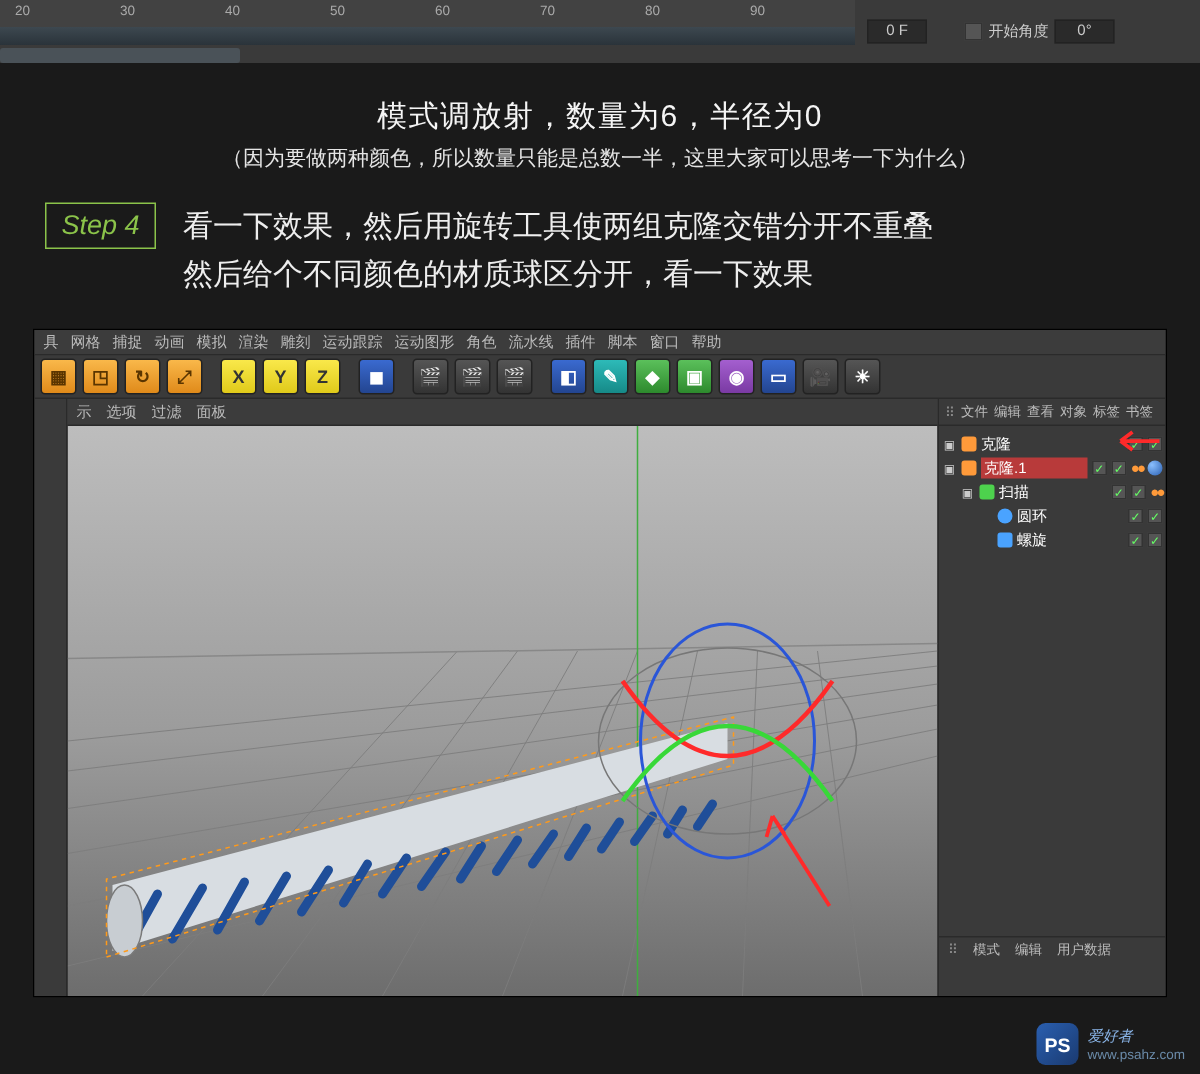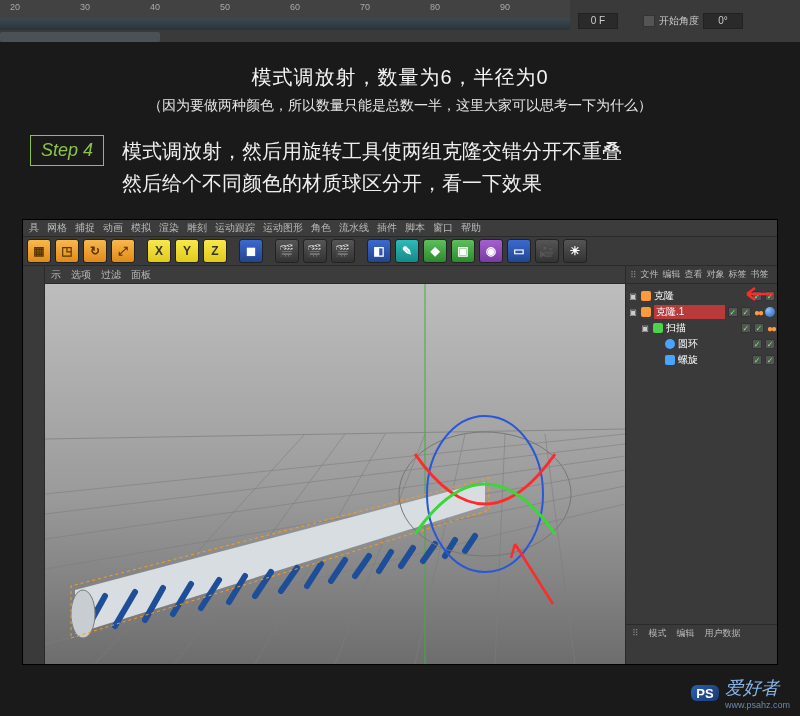--- a/index.html
+++ b/index.html
@@ -61,22 +61,22 @@
 .sphere-icon { width: 10px; height: 10px; border-radius: 50%; background: radial-gradient(circle at 30% 30%, #8abfff, #2a5fb0); }
 .panel-spacer { flex: 1; }
 .panel-bottom { height: 40px; border-top: 1px solid #2a2a2a; }
 .panel-bottom-tabs { height: 16px; display: flex; gap: 10px; font-size: 9px; color: #bbb; padding: 0 6px; align-items: center; }
 
 
 .anno-arrow { position: absolute; pointer-events: none; }
 
 
 .watermark { position: absolute; right: 10px; bottom: 6px; display: flex; align-items: center; gap: 6px; }
-.wm-badge { width: 28px; height: 16px; border-radius: 6px; background: linear-gradient(135deg,#2a5fb0,#1a3a70); color: #fff; font-weight: bold; display: flex; align-items: center; justify-content: center; font-size: 13px; }
-.wm-text { font-size: 18px; color: #8ab5e8; font-style: italic; }
+.wm-badge { width: 28px; height: 28px; border-radius: 6px; background: linear-gradient(135deg,#2a5fb0,#1a3a70); color: #fff; font-weight: bold; display: flex; align-items: center; justify-content: center; font-size: 13px; }
+.wm-text { font-size: 10px; color: #8ab5e8; font-style: italic; }
 .wm-url { font-size: 9px; color: #6a8aa8; }
 </style>
 </head>
 <body>
 
 <div class="top-fragment">
   <div class="timeline-area">
     <div class="timeline-ruler">
       <span class="tick" style="left:10px">20</span>
       <span class="tick" style="left:80px">30</span>
@@ -101,21 +101,21 @@
 </div>
 
 <div class="instruction-block">
   <div class="instr-main">模式调放射，数量为6，半径为0</div>
   <div class="instr-sub">（因为要做两种颜色，所以数量只能是总数一半，这里大家可以思考一下为什么）</div>
 </div>
 
 <div class="step-row">
   <div class="step-badge">Step 4</div>
   <div class="step-text">
-    <div>模式调放射，然后用旋转工具使两组克隆交错分开不重叠</div>
+    <div>看一下效果，然后用旋转工具使两组克隆交错分开不重叠</div>
     <div>然后给个不同颜色的材质球区分开，看一下效果</div>
   </div>
 </div>
 
 <div class="app">
   <div class="menubar">
     <span>具</span>
     <span>网格</span>
     <span>捕捉</span>
     <span>动画</span>

